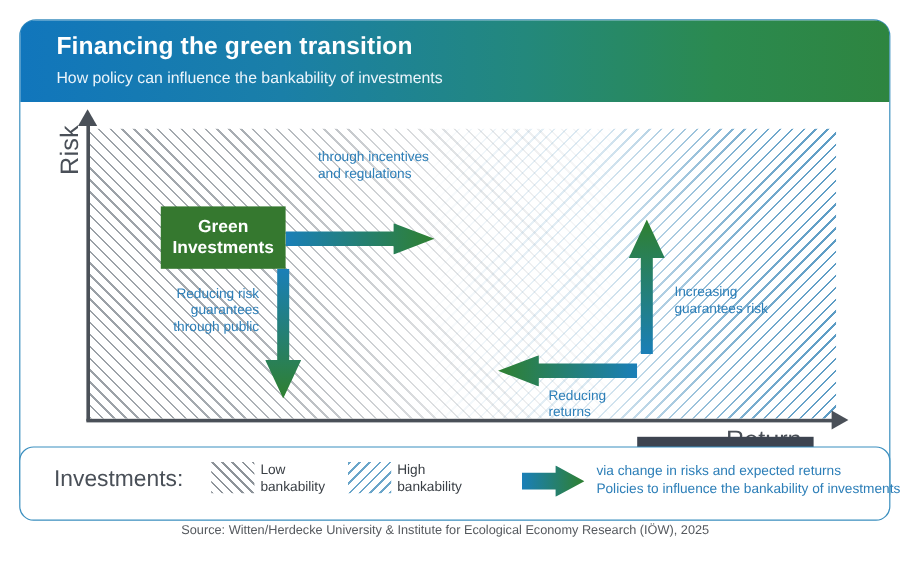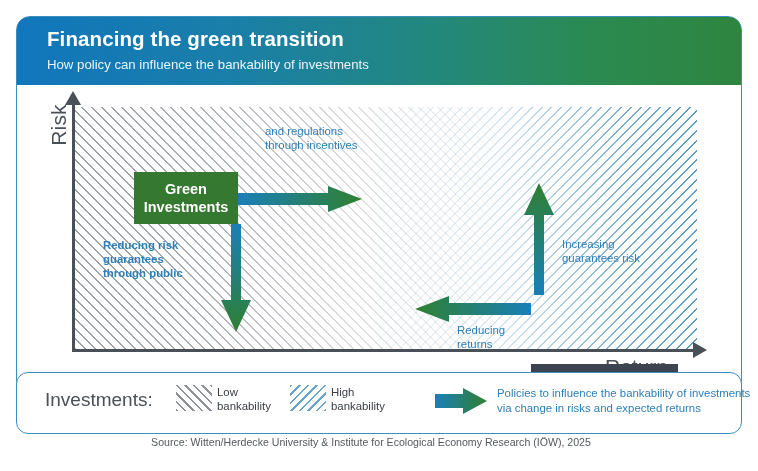--- a/index.html
+++ b/index.html
@@ -45,21 +45,21 @@
 
   
   .box{position:absolute;display:flex;align-items:center;justify-content:center;text-align:center;
        font-weight:bold;color:#ffffff;line-height:18px;}
   .box-green{left:117px;top:87px;width:104px;height:52px;background:#35782f;font-size:14.5px;}
   .box-dark{left:514px;top:279px;width:147px;height:49px;background:#3d4450;font-size:14.5px;}
 
   
   .arr{position:absolute;}
   .ann{position:absolute;color:#2d7fb8;font-size:11.4px;line-height:14px;}
-  .ann-r{text-align:left;font-weight:bold;}
+  .ann-r{text-align:right;}
   .ann-l{text-align:left;}
 
   
   .expl{position:absolute;left:16px;top:372px;width:726px;height:62px;
         border:1.5px solid #3b8fbf;border-radius:12px;box-sizing:border-box;background:#fff;}
   .expl-title{position:absolute;left:28px;top:16px;font-size:19px;color:#4a5058;}
   .sw{position:absolute;width:36px;height:26px;}
   .sw-low{left:176px;top:385px;
      background-image:repeating-linear-gradient(45deg,#8d9399 0 1.5px,rgba(0,0,0,0) 1.5px 6px);}
   .sw-high{left:290px;top:385px;
@@ -108,22 +108,22 @@
         <defs>
             <linearGradient id="gR" x1="0" y1="0" x2="1" y2="0">
           <stop offset="0" stop-color="#1a7fb8"></stop>
               <stop offset="1" stop-color="#2f8030"></stop>
         </linearGradient>
           </defs>
         <path d="M0 7 L90 7 L90 0 L124 13 L90 26 L90 19 L0 19 Z" fill="url(#gR)"></path>
       </svg>
     </div>
     <div class="ann ann-l" style="left:248px;top:39px;width:120px;">
+      <div>through incentives</div>
       <div>and regulations</div>
-      <div>through incentives</div>
     </div>
 
     <div class="arr" style="left:204px;top:139px;">
       <svg width="30" height="108" viewBox="0 0 30 108">
         <defs>
             <linearGradient id="gD" x1="0" y1="0" x2="0" y2="1">
           <stop offset="0" stop-color="#1a7fb8"></stop>
               <stop offset="1" stop-color="#2f8030"></stop>
         </linearGradient>
           </defs>
@@ -199,17 +199,17 @@
     <defs>
         <linearGradient id="gLg" x1="0" y1="0" x2="1" y2="0">
       <stop offset="0" stop-color="#1a7fb8"></stop>
           <stop offset="1" stop-color="#2f8030"></stop>
     </linearGradient>
       </defs>
     <path d="M0 6 L28 6 L28 0 L52 13 L28 26 L28 20 L0 20 Z" fill="url(#gLg)"></path>
   </svg>
 </div>
 <div class="expl-txt">
+  <div>via change in risks and expected returns</div>
   <div>Policies to influence the bankability of investments</div>
-  <div>via change in risks and expected returns</div>
 </div>
 
 <div class="source">Source: Witten/Herdecke University &amp; Institute for Ecological Economy Research (IÖW), 2025</div>
 
 </body></html>

